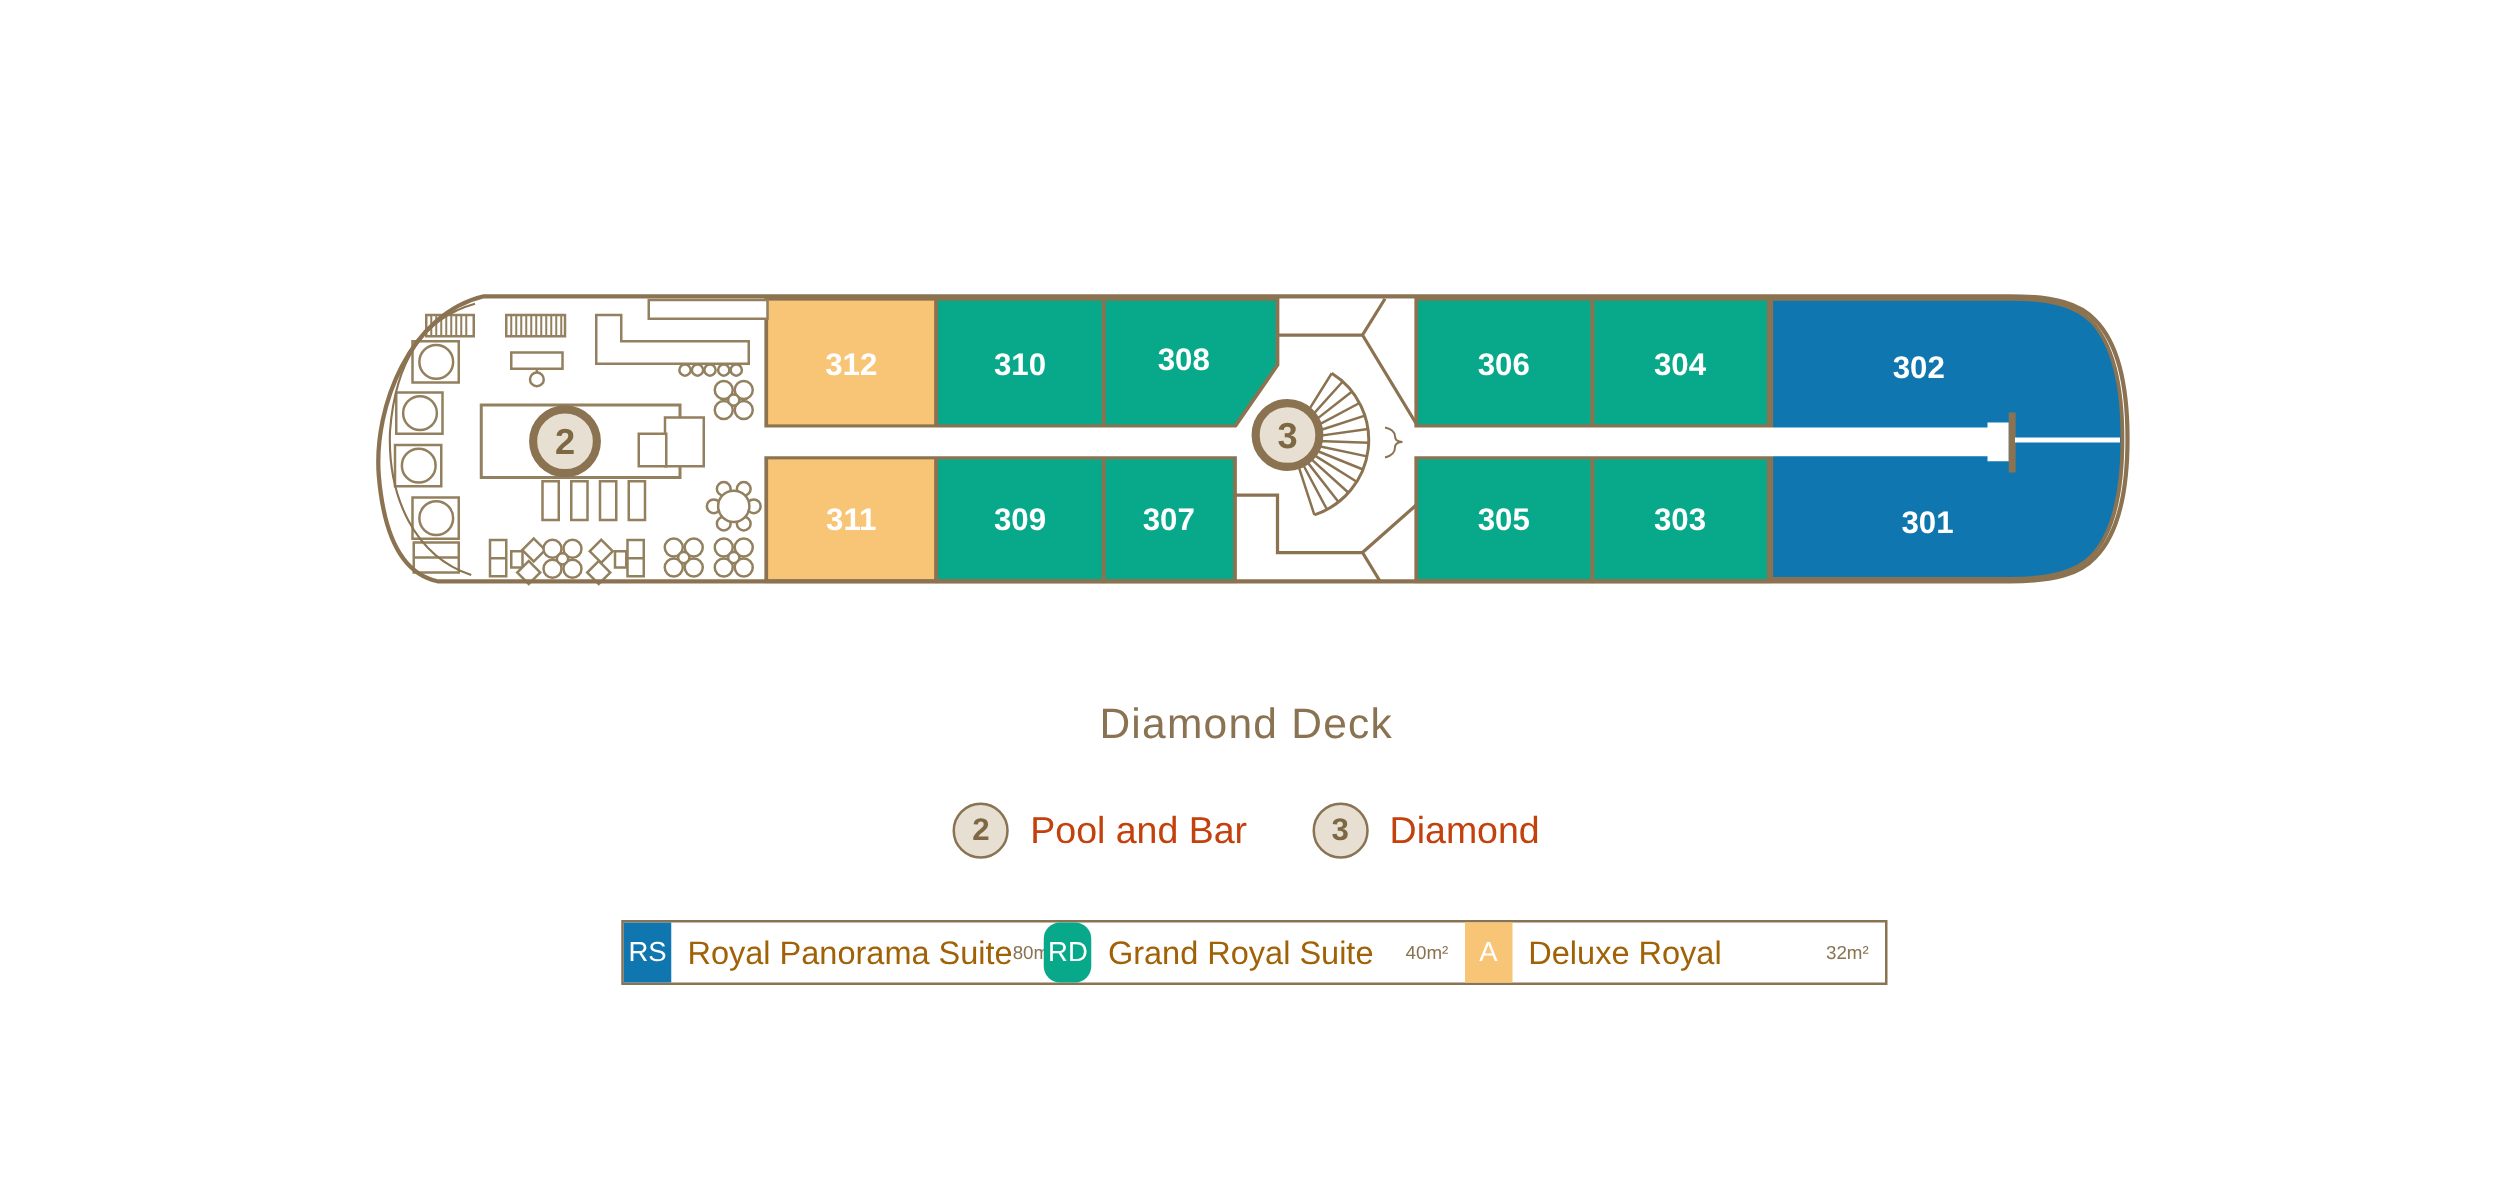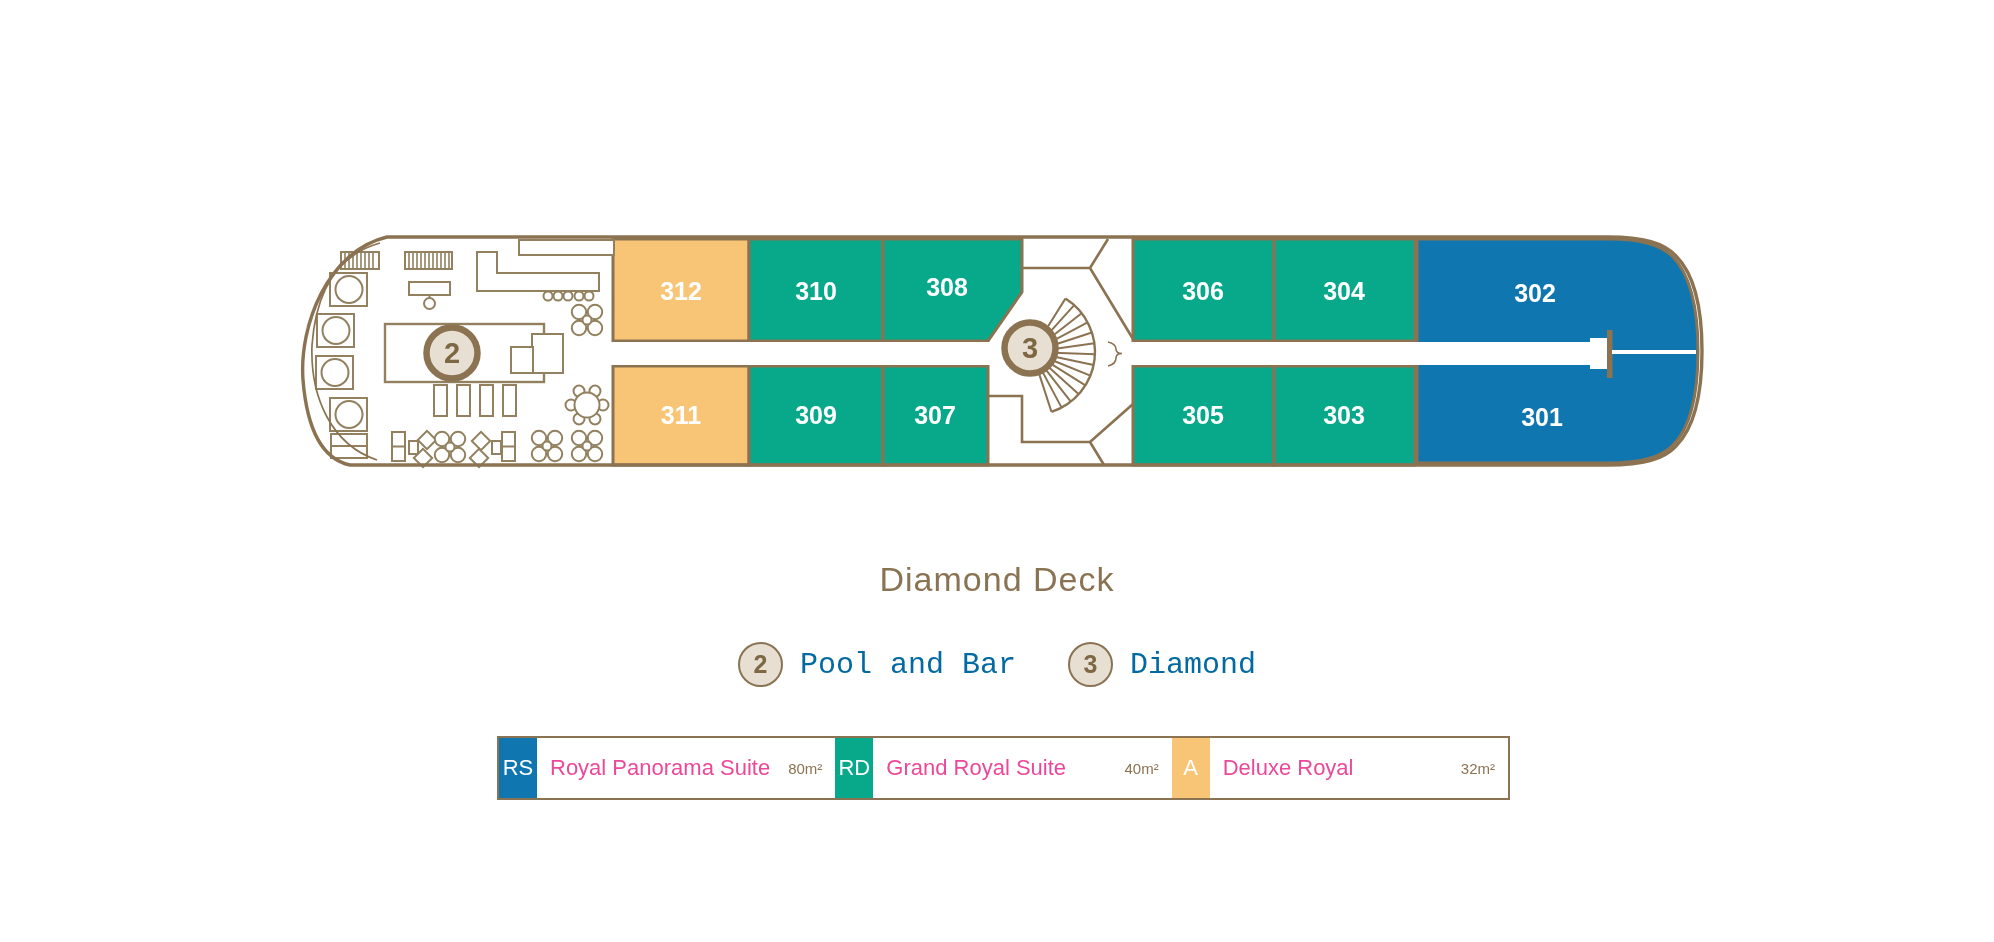--- a/index.html
+++ b/index.html
@@ -12,28 +12,28 @@
 
   .deck-title{position:absolute;left:0;top:560px;width:100%;text-align:center;
     font-size:34px;letter-spacing:1px;color:#8a7352;}
 
   .marker-row{position:absolute;left:0;top:642px;width:100%;display:flex;justify-content:center;
     align-items:center;gap:52px;}
   .marker-item{display:flex;align-items:center;gap:17px;}
   .marker-circle{width:45px;height:45px;border-radius:50%;background:#e6dfd2;border:2.5px solid #8a7352;
     box-sizing:border-box;display:flex;align-items:center;justify-content:center;
     font-size:25px;font-weight:bold;color:#7d6843;}
-  .marker-label{font-size:30px;color:#0369a1;font-family:Liberation Mono, monospace;}
-
-  .legend-table{position:absolute;left:497px;top:736px;width:1013px;height:64px;
+  .marker-label{font-size:30px;color:#c2410c;}
+
+  .legend-table{position:absolute;left:497px;top:736px;width:1013px;height:52px;
     border:2px solid #8a7352;box-sizing:border-box;background:#ffffff;display:flex;}
   .legend-item{flex:1;display:flex;align-items:center;min-width:0;}
   .legend-code{width:38px;align-self:stretch;flex:none;display:flex;align-items:center;justify-content:center;
     color:#ffffff;font-size:22px;}
-  .legend-name{margin-left:13px;font-size:22px;color:#ec4899;white-space:nowrap;}
+  .legend-name{margin-left:13px;font-size:26px;color:#a16207;white-space:nowrap;}
   .legend-area{margin-left:auto;margin-right:13px;font-size:15px;color:#8a7352;white-space:nowrap;}
 </style>
 </head>
 <body>
 
 <svg class="deck-svg" viewBox="0 0 1420 244">
   <defs>
     <g id="bowchair">
       <rect x="0" y="0" width="37" height="33" fill="#fff" stroke="#92805f" stroke-width="2"></rect>
       <circle cx="19" cy="16.5" r="13.5" fill="#fff" stroke="#92805f" stroke-width="2"></circle>
@@ -185,21 +185,21 @@
   </div>
 </div>
 
 <div class="legend-table">
   <div class="legend-item">
     <div class="legend-code" style="background-color: rgb(16, 118, 175);">RS</div>
     <div class="legend-name">Royal Panorama Suite</div>
     <div class="legend-area">80m²</div>
   </div>
   <div class="legend-item">
-    <div class="legend-code" style="background-color: rgb(7, 169, 138);">RD</div>
+    <div class="legend-code" style="background-color: rgb(7, 169, 138); border-radius: 13px;">RD</div>
     <div class="legend-name">Grand Royal Suite</div>
     <div class="legend-area">40m²</div>
   </div>
   <div class="legend-item">
     <div class="legend-code" style="background-color: rgb(248, 197, 119);">A</div>
     <div class="legend-name">Deluxe Royal</div>
     <div class="legend-area">32m²</div>
   </div>
 </div>
 

